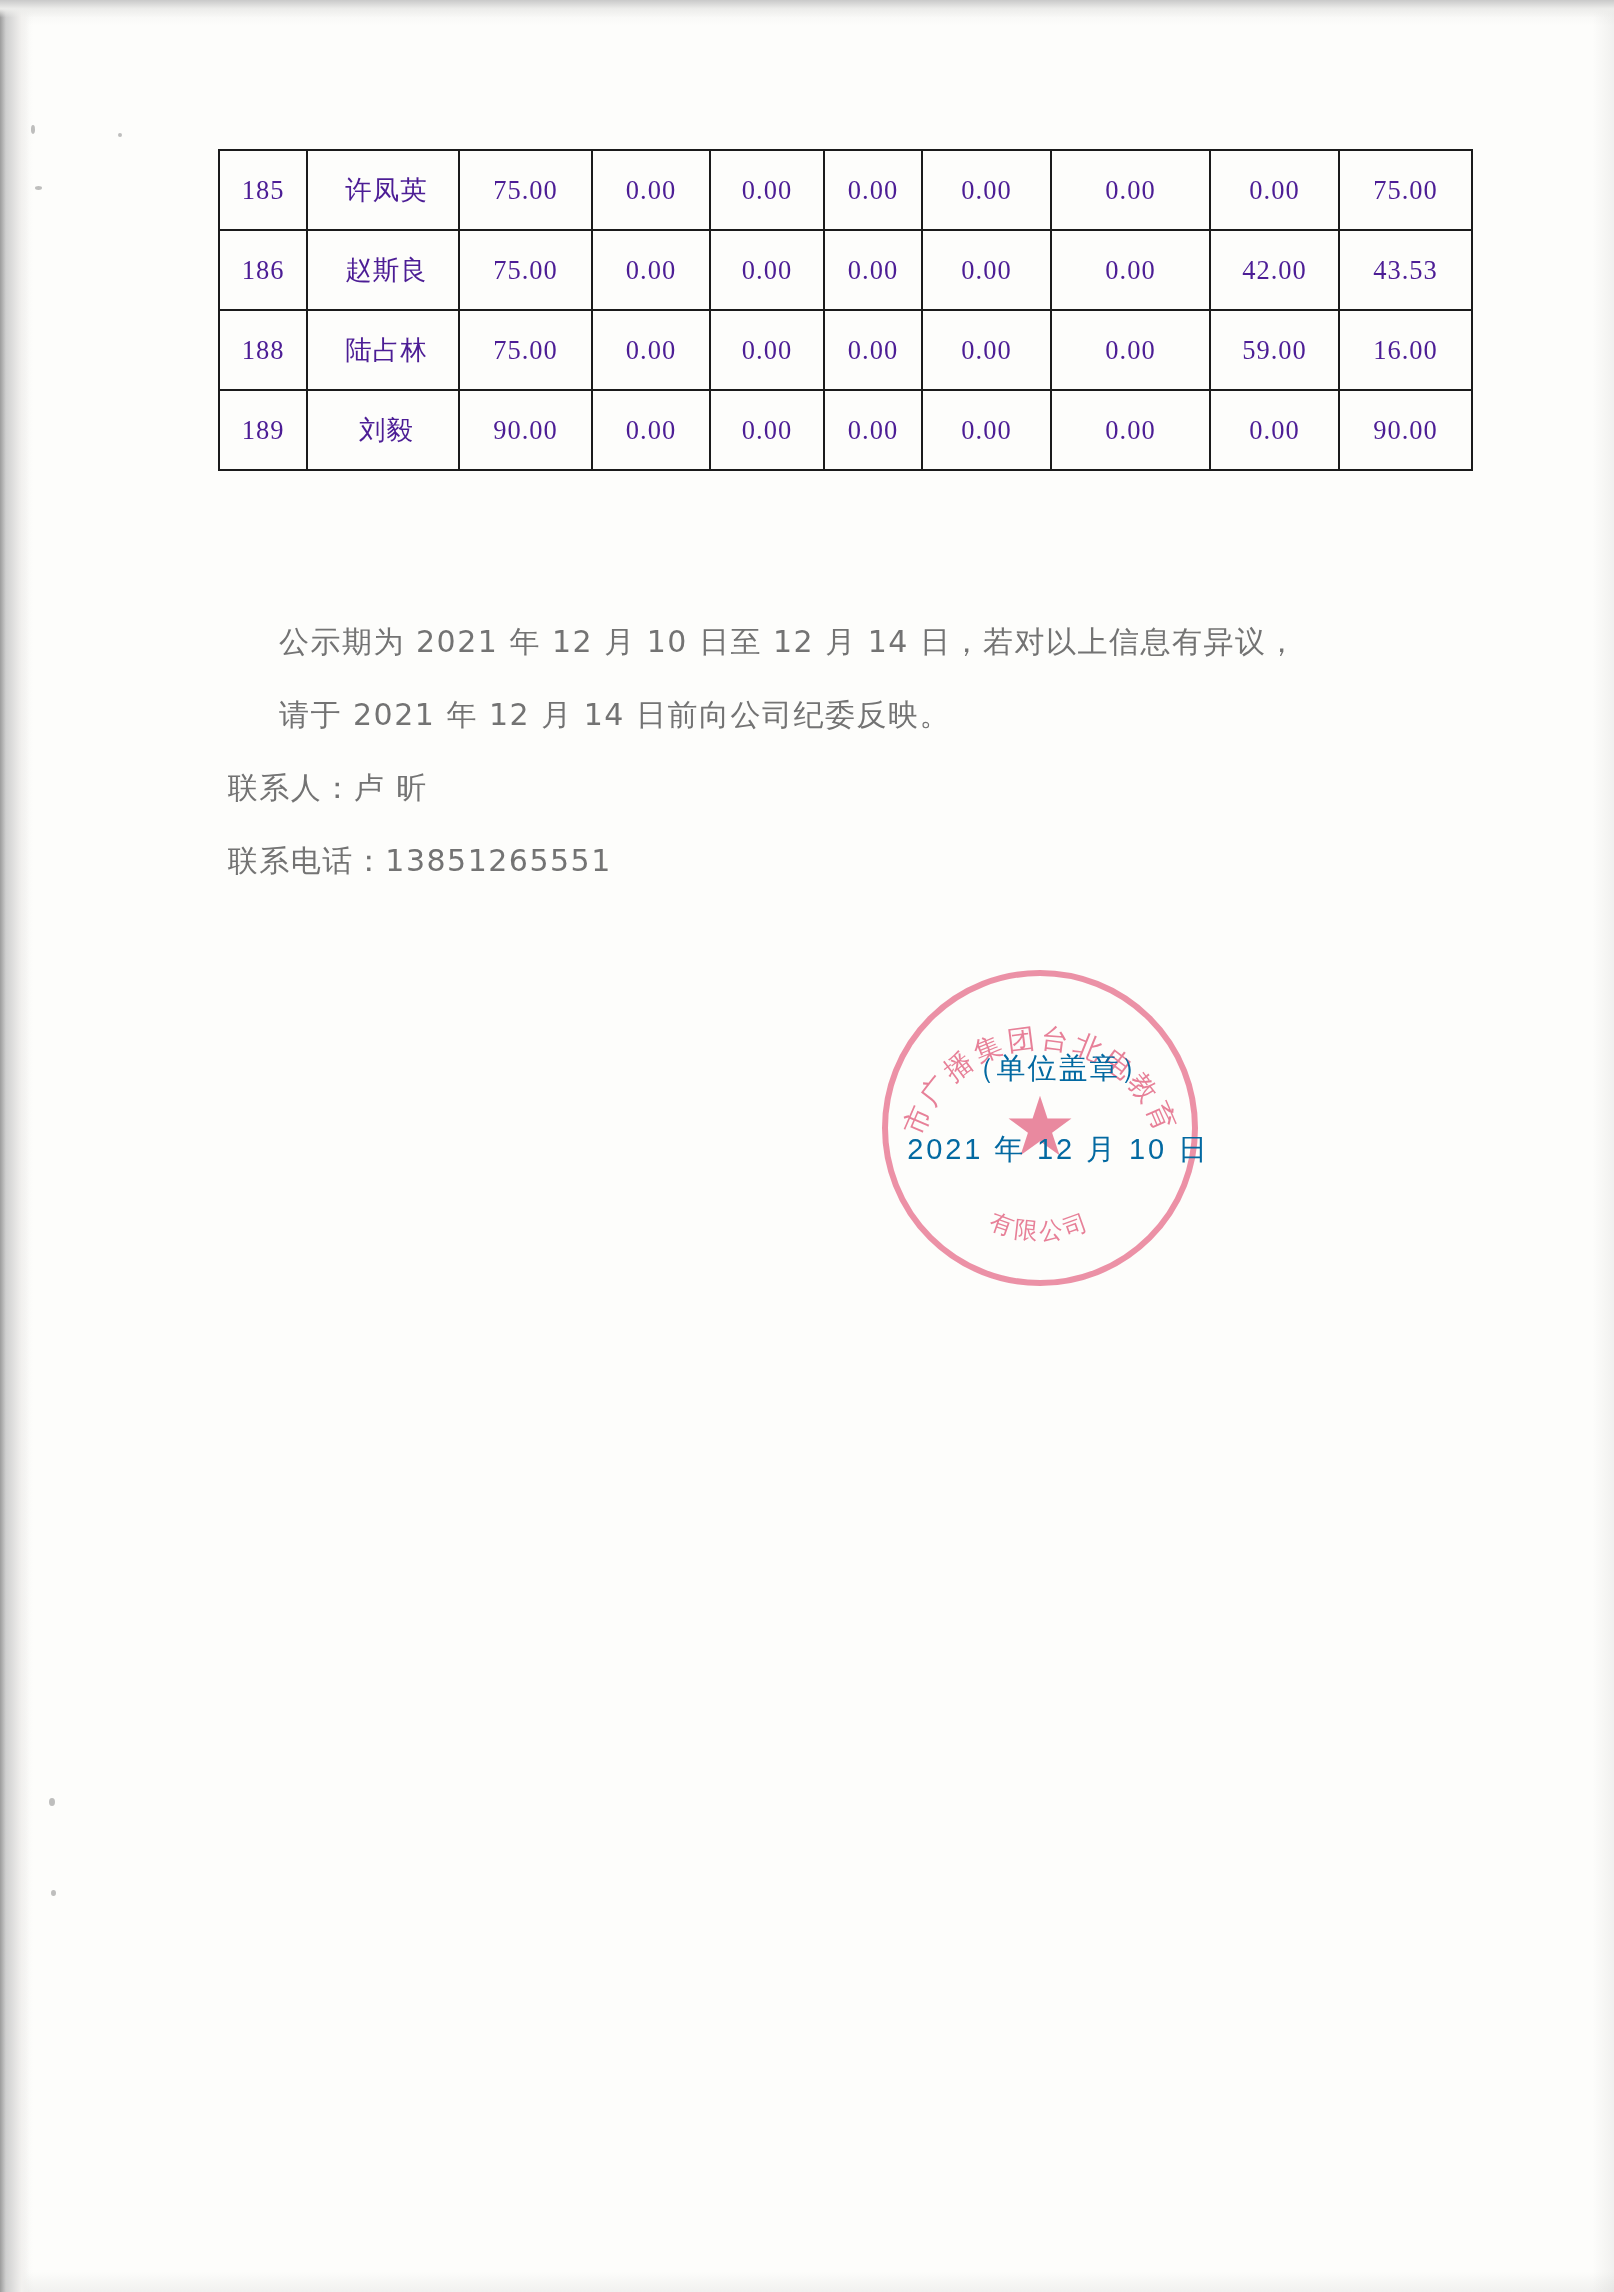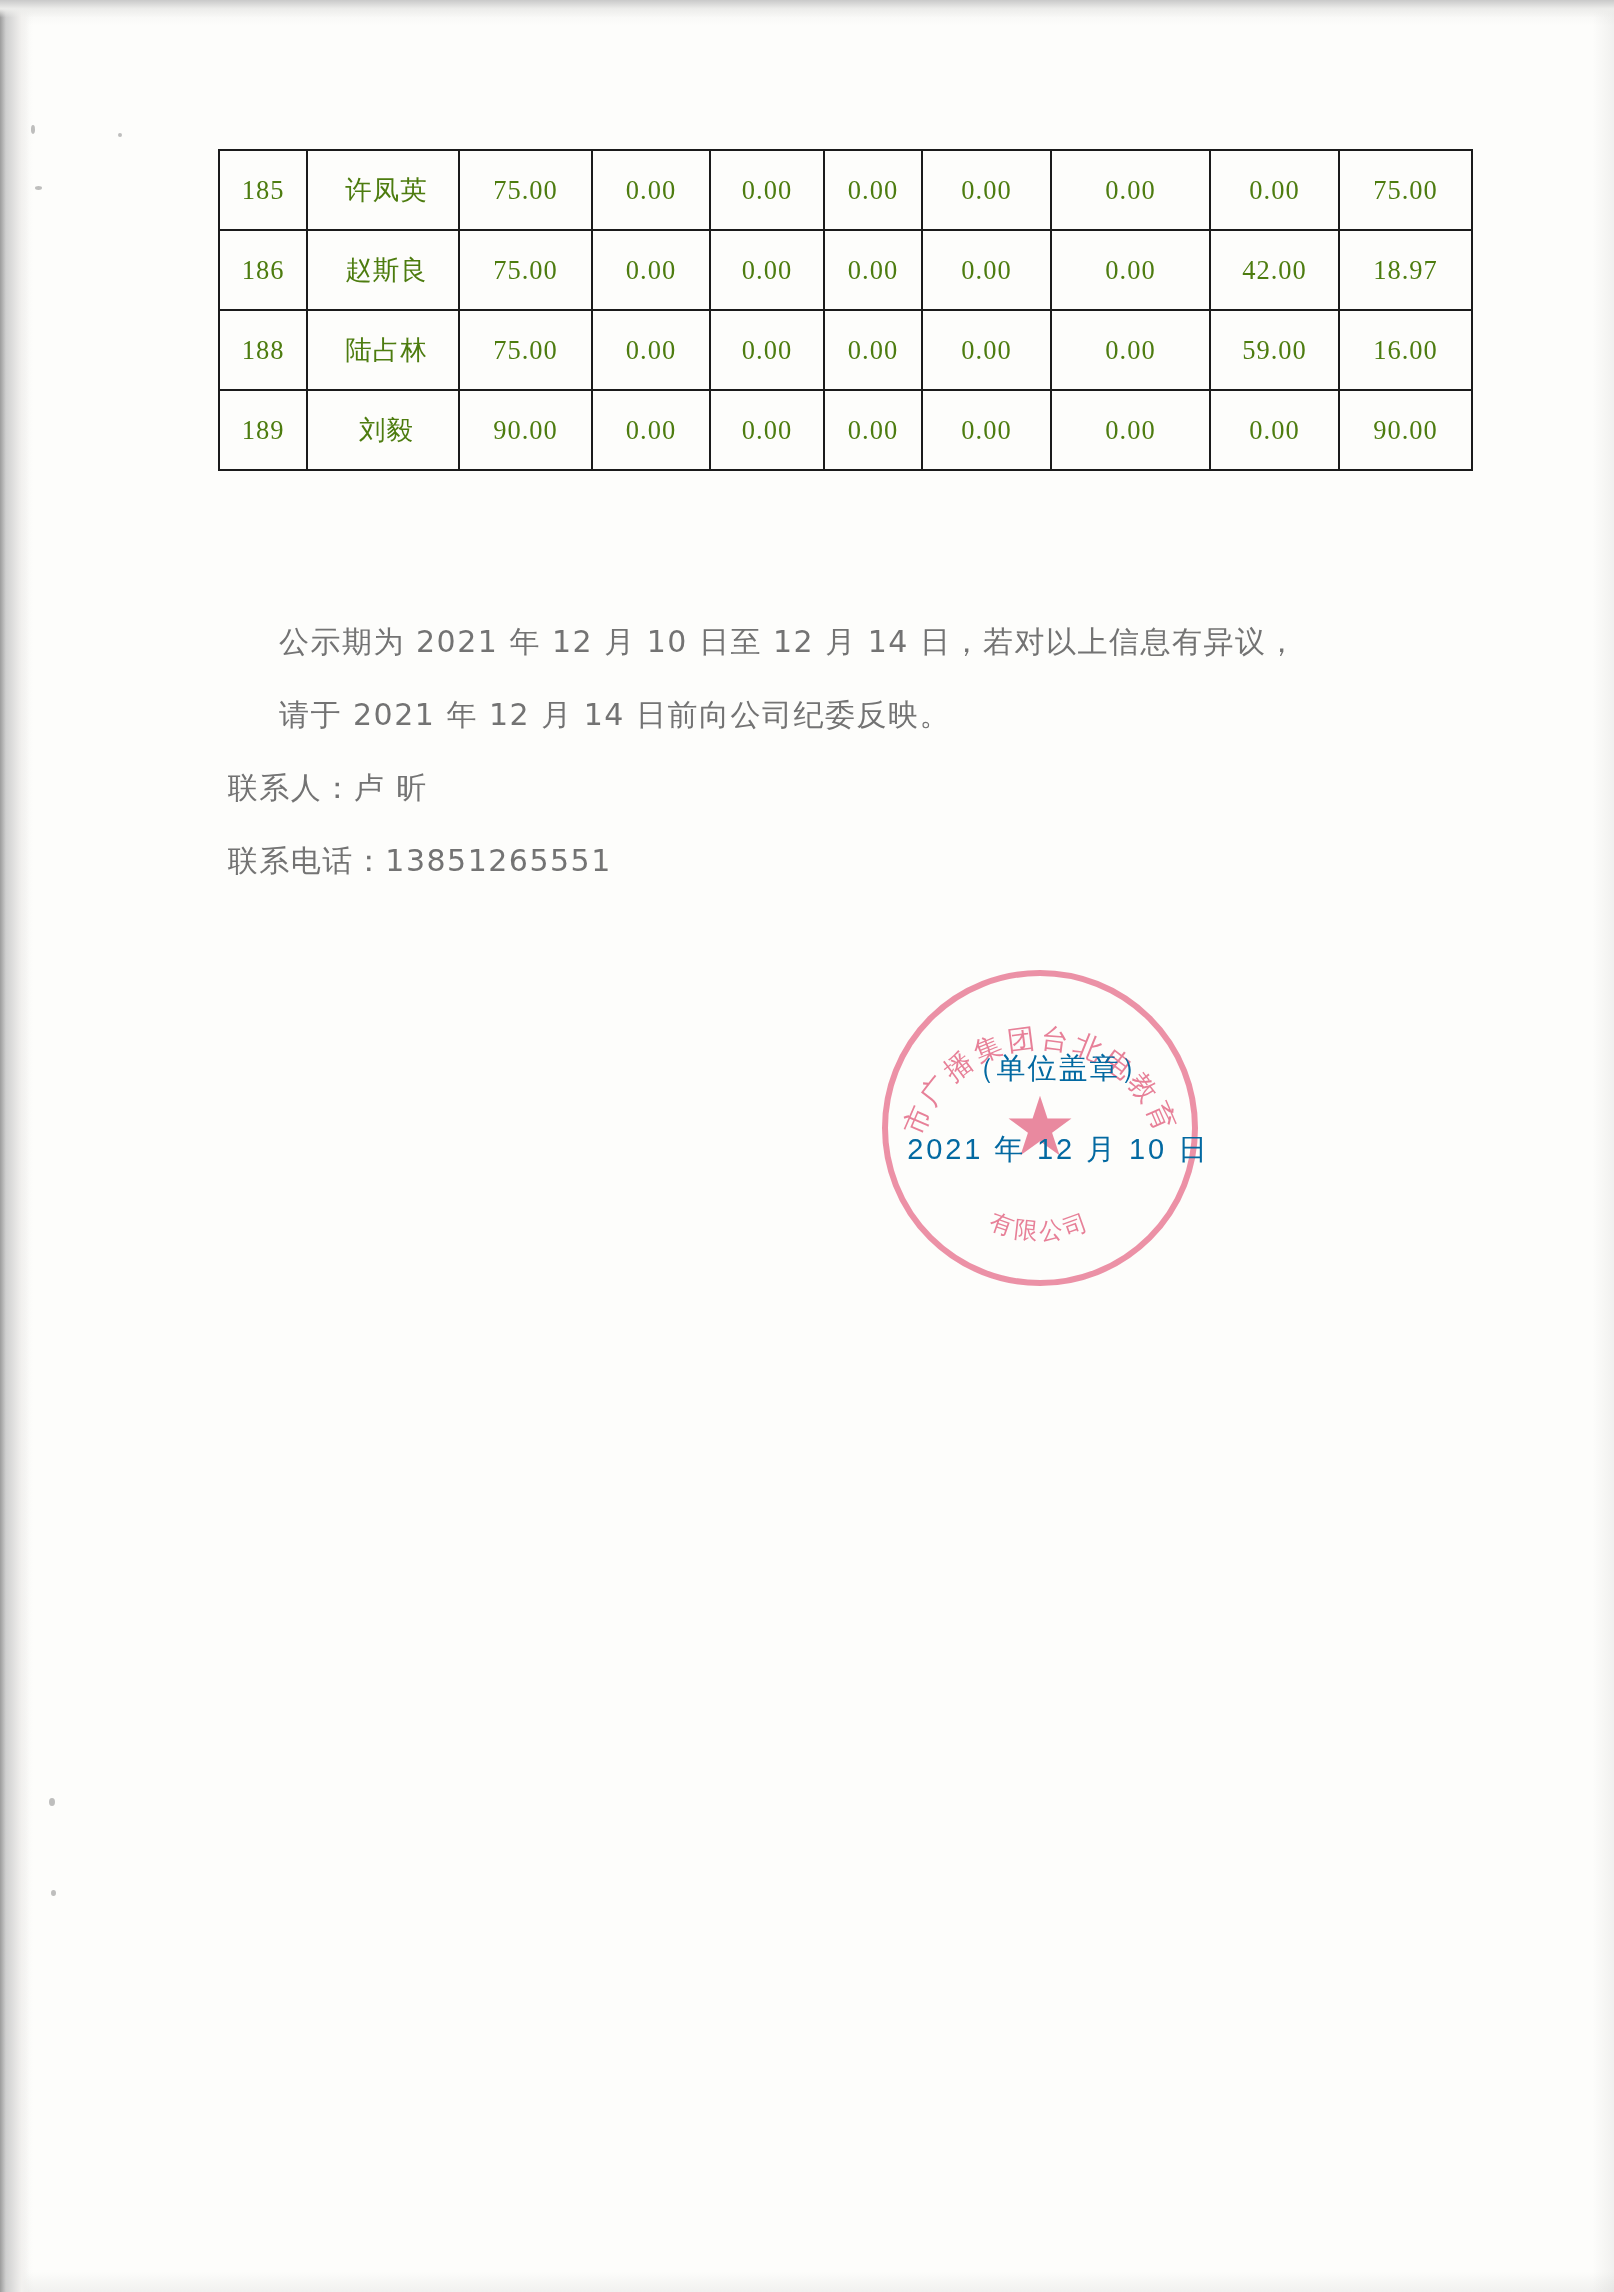--- a/index.html
+++ b/index.html
@@ -56,21 +56,21 @@
     border-collapse: collapse;
     width: 100%;
     table-layout: fixed;
   }
   table.grid td {
     border: 2px solid #1b1b1b;
     height: 76px;
     text-align: center;
     vertical-align: middle;
     font-size: 26.5px;
-    color: #4d7c0f;
+    color: #4c1d95;
     letter-spacing: 1px;
     font-family: "Liberation Serif", "DejaVu Serif", serif;
   }
   td.c-idx   { width: 84px; }
   td.c-name  { width: 141px; font-family: "DejaVu Sans", "Liberation Sans", sans-serif; font-size: 27.4px; letter-spacing: 2px; padding-left: 8px;}
   td.c-n1    { width: 129px; }
   td.c-n2    { width: 114px; }
   td.c-n3    { width: 110px; }
   td.c-n4    { width: 94px; }
   td.c-n5    { width: 125px; }
@@ -185,21 +185,21 @@
         <tr>
           <td class="c-idx">186</td>
           <td class="c-name">赵斯良</td>
           <td class="c-n1">75.00</td>
           <td class="c-n2">0.00</td>
           <td class="c-n3">0.00</td>
           <td class="c-n4">0.00</td>
           <td class="c-n5">0.00</td>
           <td class="c-n6">0.00</td>
           <td class="c-n7">42.00</td>
-          <td class="c-n8">18.97</td>
+          <td class="c-n8">43.53</td>
         </tr>
         <tr>
           <td class="c-idx">188</td>
           <td class="c-name">陆占林</td>
           <td class="c-n1">75.00</td>
           <td class="c-n2">0.00</td>
           <td class="c-n3">0.00</td>
           <td class="c-n4">0.00</td>
           <td class="c-n5">0.00</td>
           <td class="c-n6">0.00</td>

